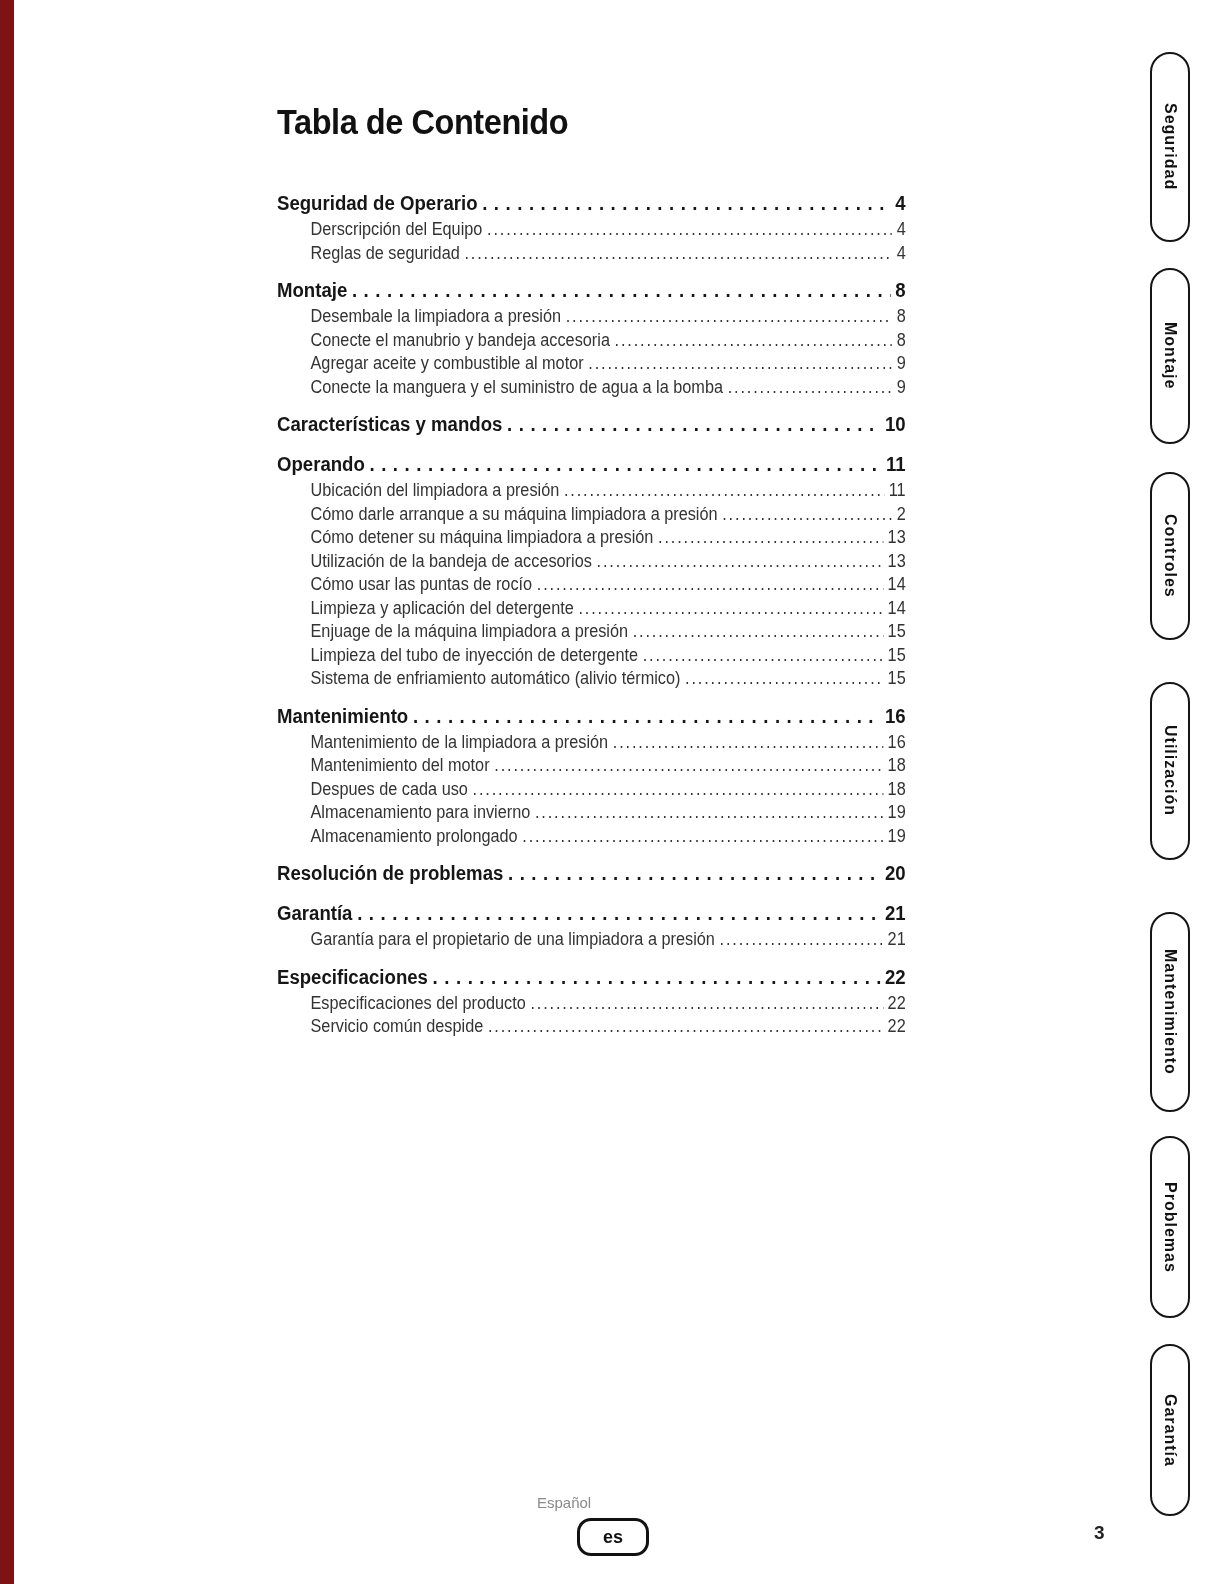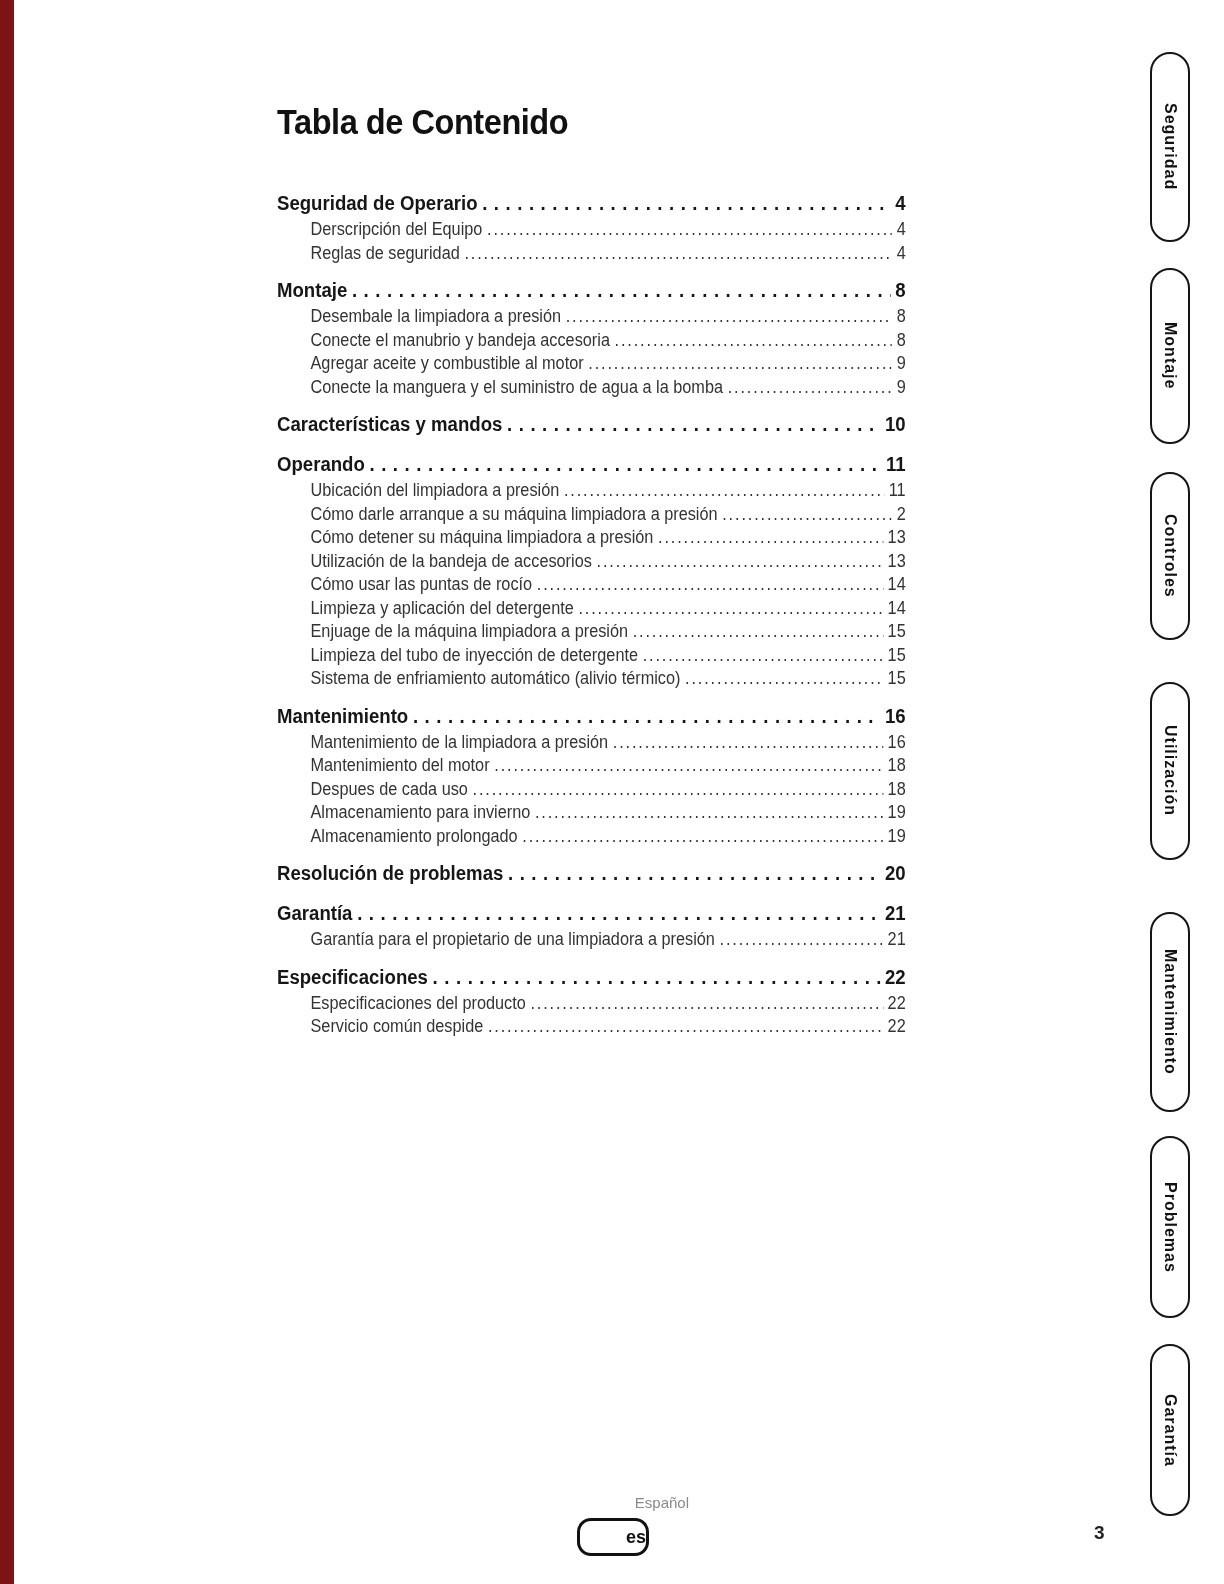--- a/index.html
+++ b/index.html
@@ -92,35 +92,35 @@
   .tab:nth-of-type(4) { top: 682px;  height: 178px; }
   .tab:nth-of-type(5) { top: 912px;  height: 200px; }
   .tab:nth-of-type(6) { top: 1136px; height: 182px; }
   .tab:nth-of-type(7) { top: 1344px; height: 172px; }
 
   
   .lang-label {
     position: absolute;
     left: 537px; top: 1494px;
     width: 152px;
-    text-align: right;
+    text-align: left;
     font-size: 15px;
     color: #8a8a8a;
   }
   .lang-pill {
     position: absolute;
     left: 577px; top: 1518px;
     width: 72px; height: 38px;
     box-sizing: border-box;
     border: 3px solid #111;
     border-radius: 14px;
     background: #fff;
     display: flex;
     align-items: center;
-    justify-content: flex-end;
+    justify-content: center;
     font-weight: bold;
     font-size: 18px;
     color: #111;
   }
   .pagenum {
     position: absolute;
     left: 1094px; top: 1522px;
     font-size: 19px;
     font-weight: 600;
     color: #222;

